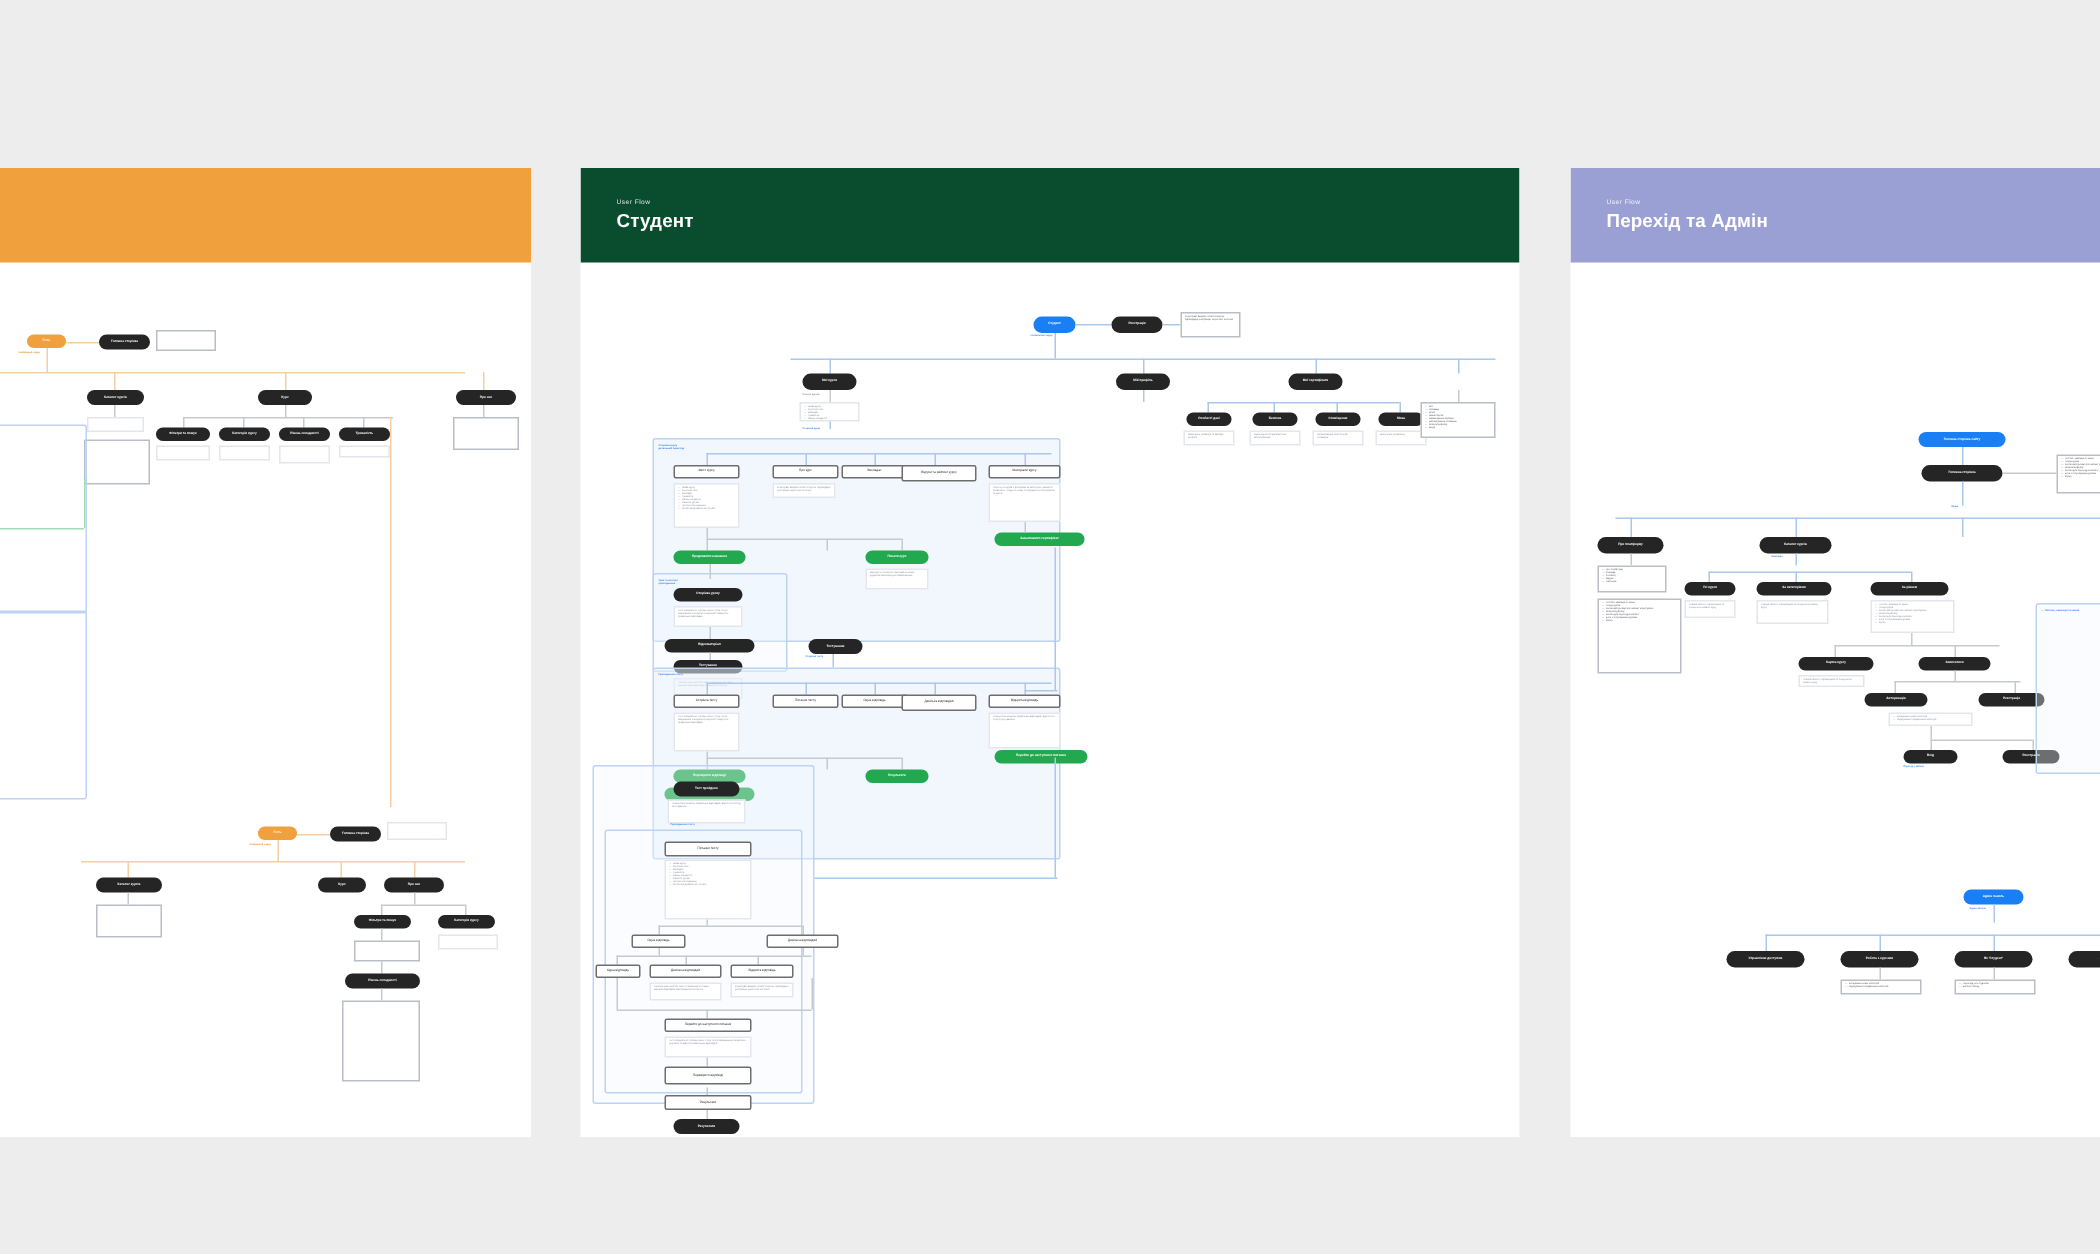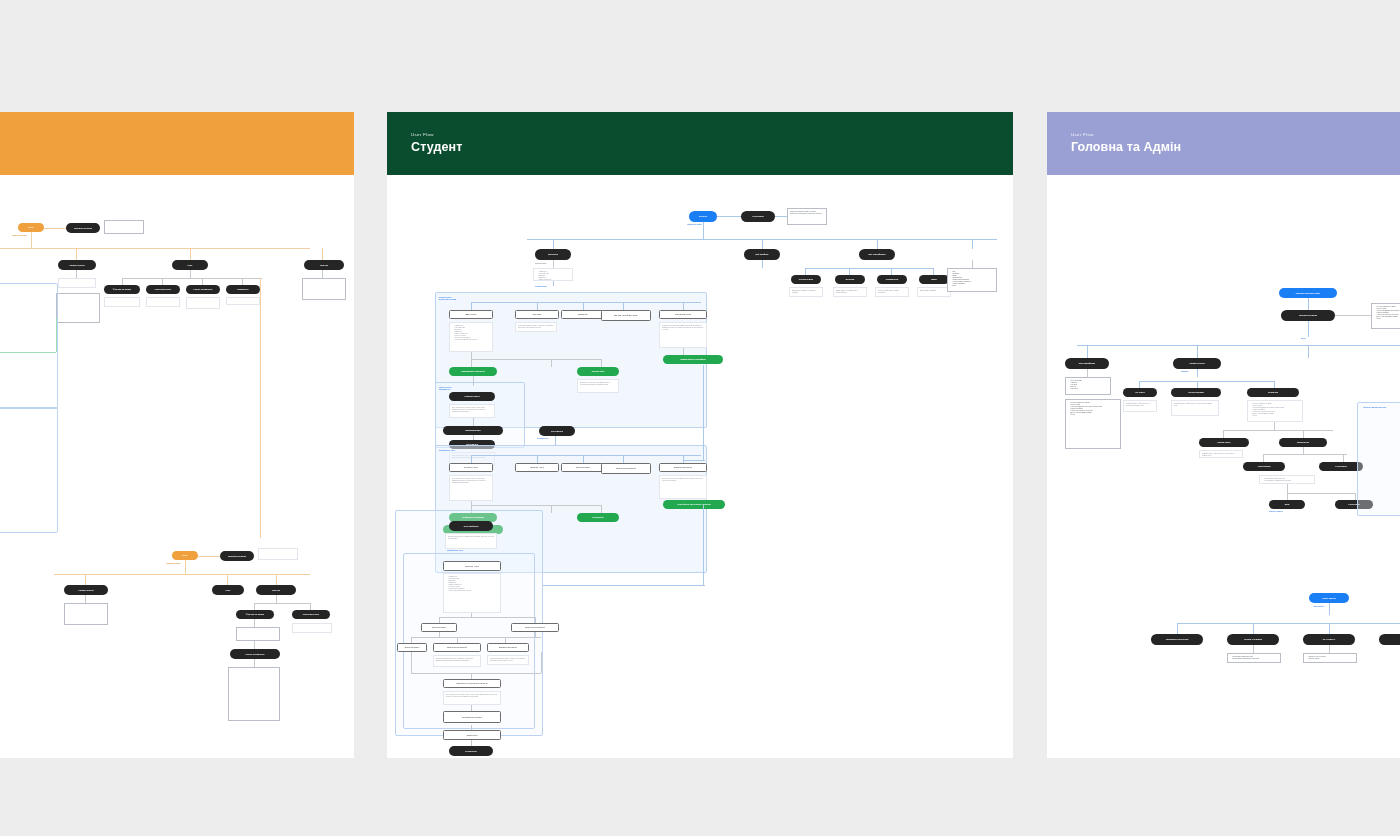--- a/index.html
+++ b/index.html
@@ -335,21 +335,21 @@
         <div class="node n-dark" style="left: 62px; top: 571px; width: 44px; height: 10px;">Результати</div>
         <div class="ln v blue" style="left: 316px; top: 190px; height: 95px;"></div>
         <div class="ln h blue" style="left: 296px; top: 285px; width: 22px;"></div>
         <div class="ln v blue" style="left: 316px; top: 330px; height: 80px;"></div>
         <div class="ln h blue" style="left: 156px; top: 410px; width: 162px;"></div>
       </div>
     </div>
     <div class="board" style="left: 1047px; top: 112px; width: 400px; height: 646px;">
       <div class="board-header" style="height: 63px; background: rgb(154, 160, 212);">
         <div class="hdr-kicker">User Flow</div>
-        <div class="hdr-title">Головна та Адмін</div>
+        <div class="hdr-title">Перехід та Адмін</div>
       </div>
       <div class="board-canvas" style="top: 63px;">
         <div class="node n-blue" style="left: 232px; top: 113px; width: 58px; height: 10px;">Головна сторінка сайту</div>
         <div class="ln v blue" style="left: 261px; top: 123px; height: 12px;"></div>
         <div class="node n-dark" style="left: 234px; top: 135px; width: 54px; height: 11px;">Головна сторінка</div>
         <div class="ln h gray" style="left: 288px; top: 140px; width: 36px;"></div>
         <div class="note bordered" style="left: 324px; top: 128px; width: 72px; height: 26px;">
           <ul>
             <li>Логотип, навігація по меню</li>
             <li>Пошук курсів</li>

